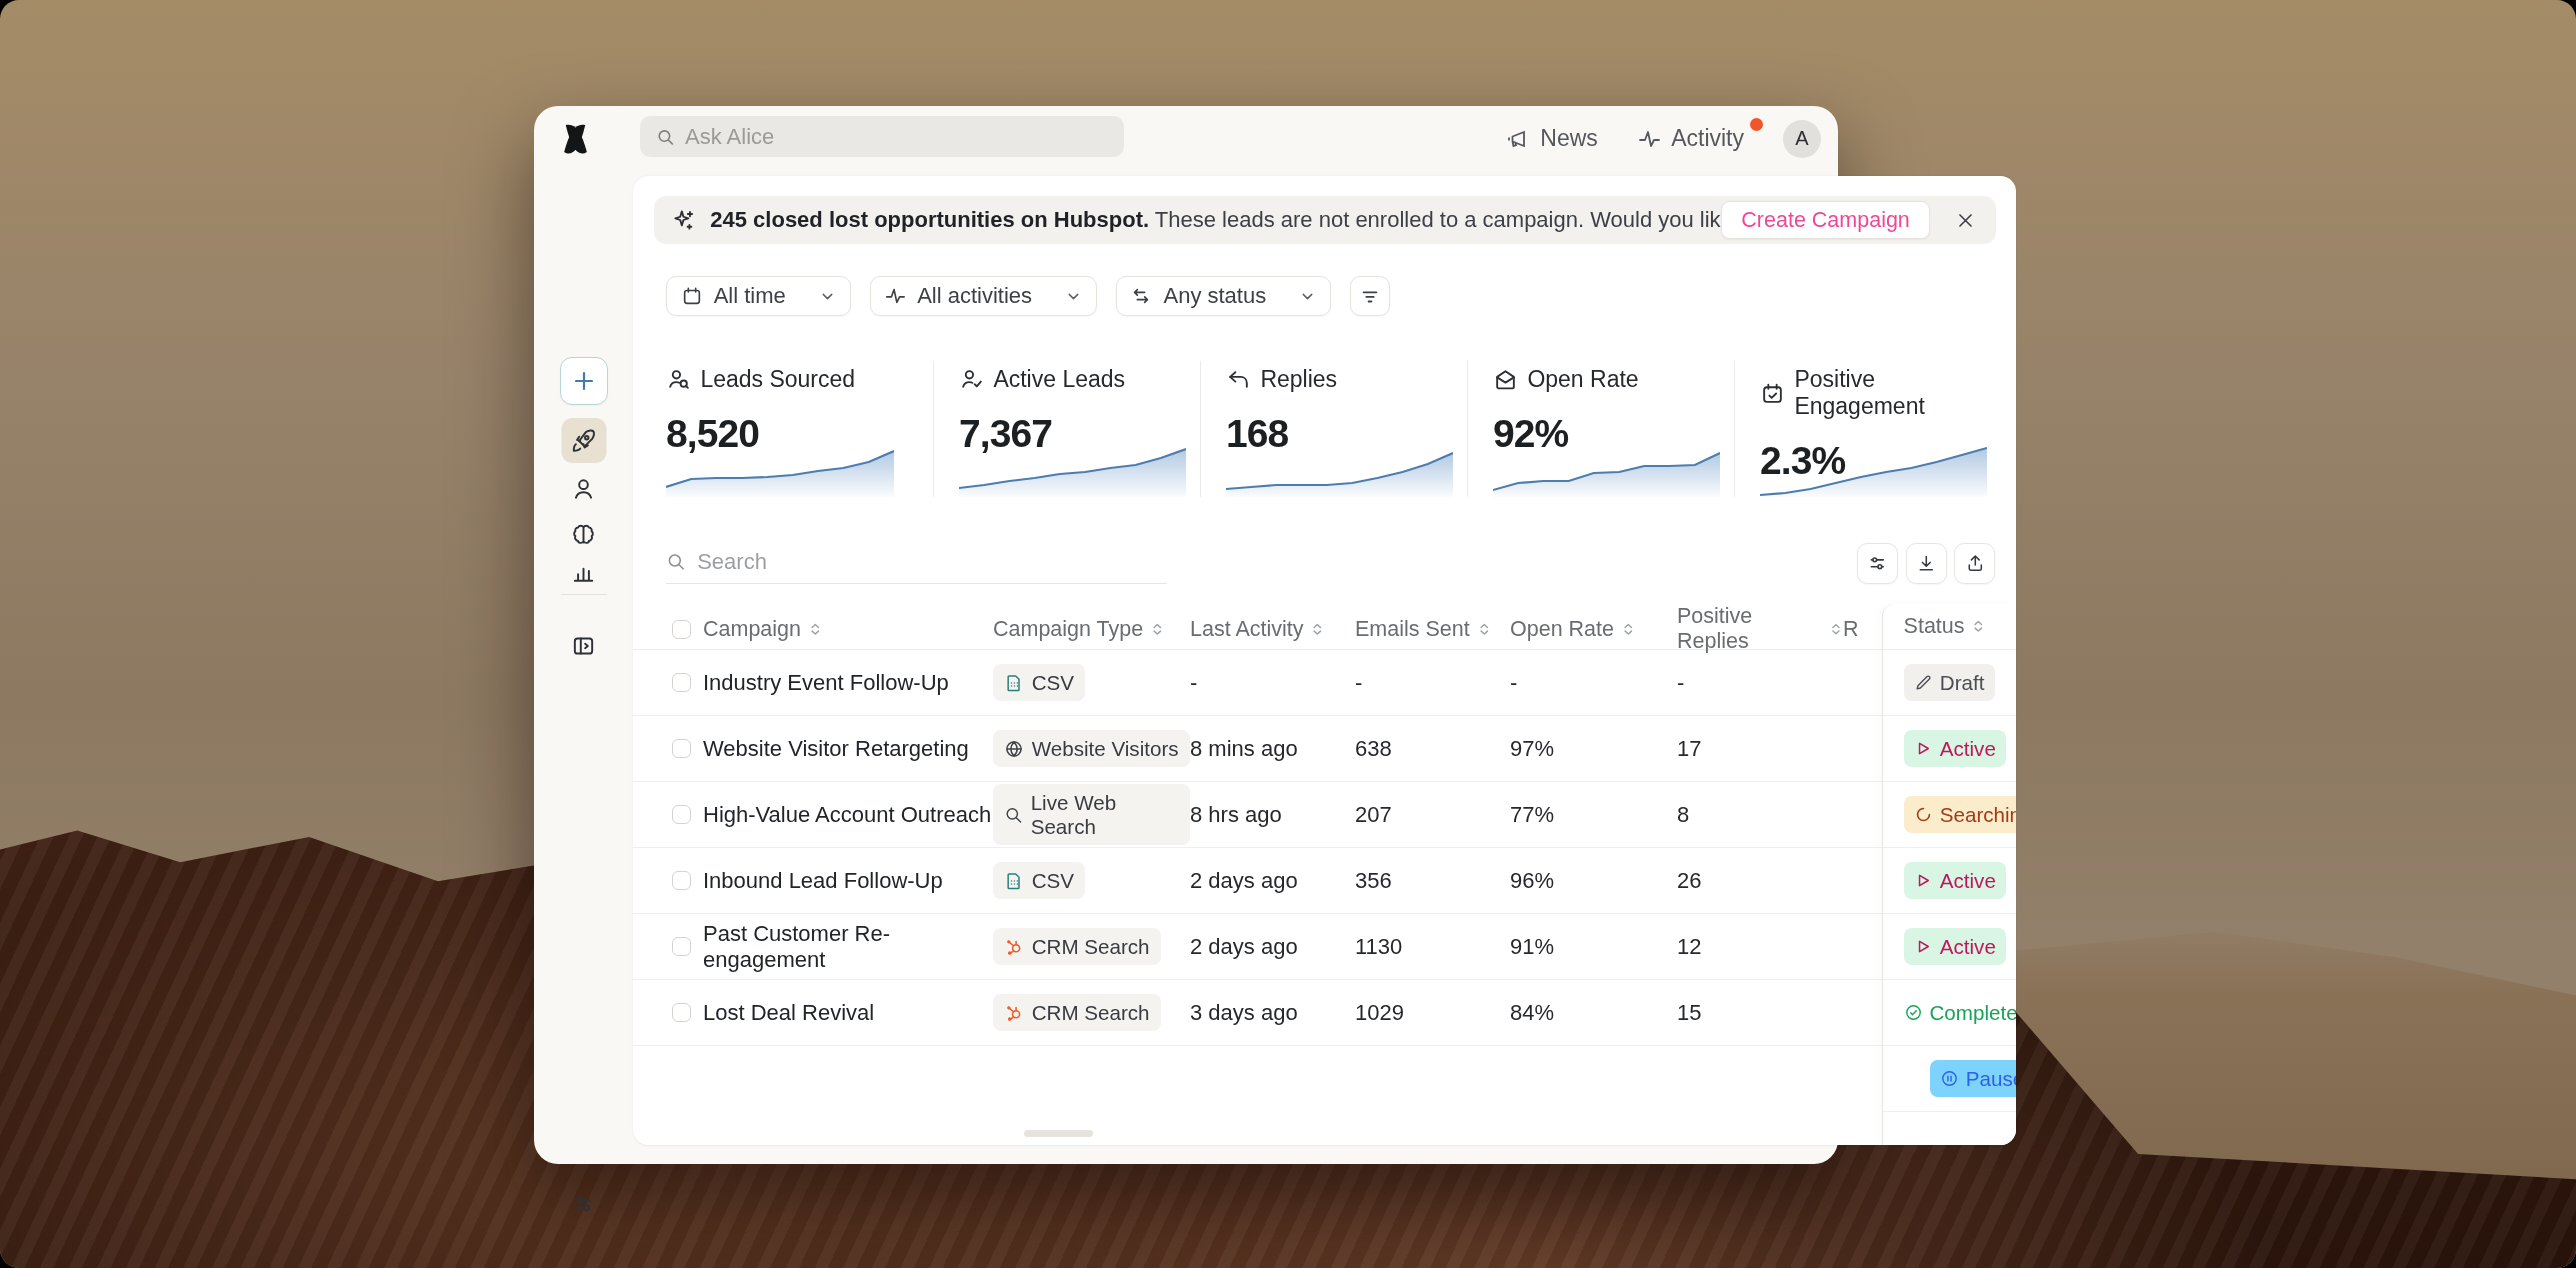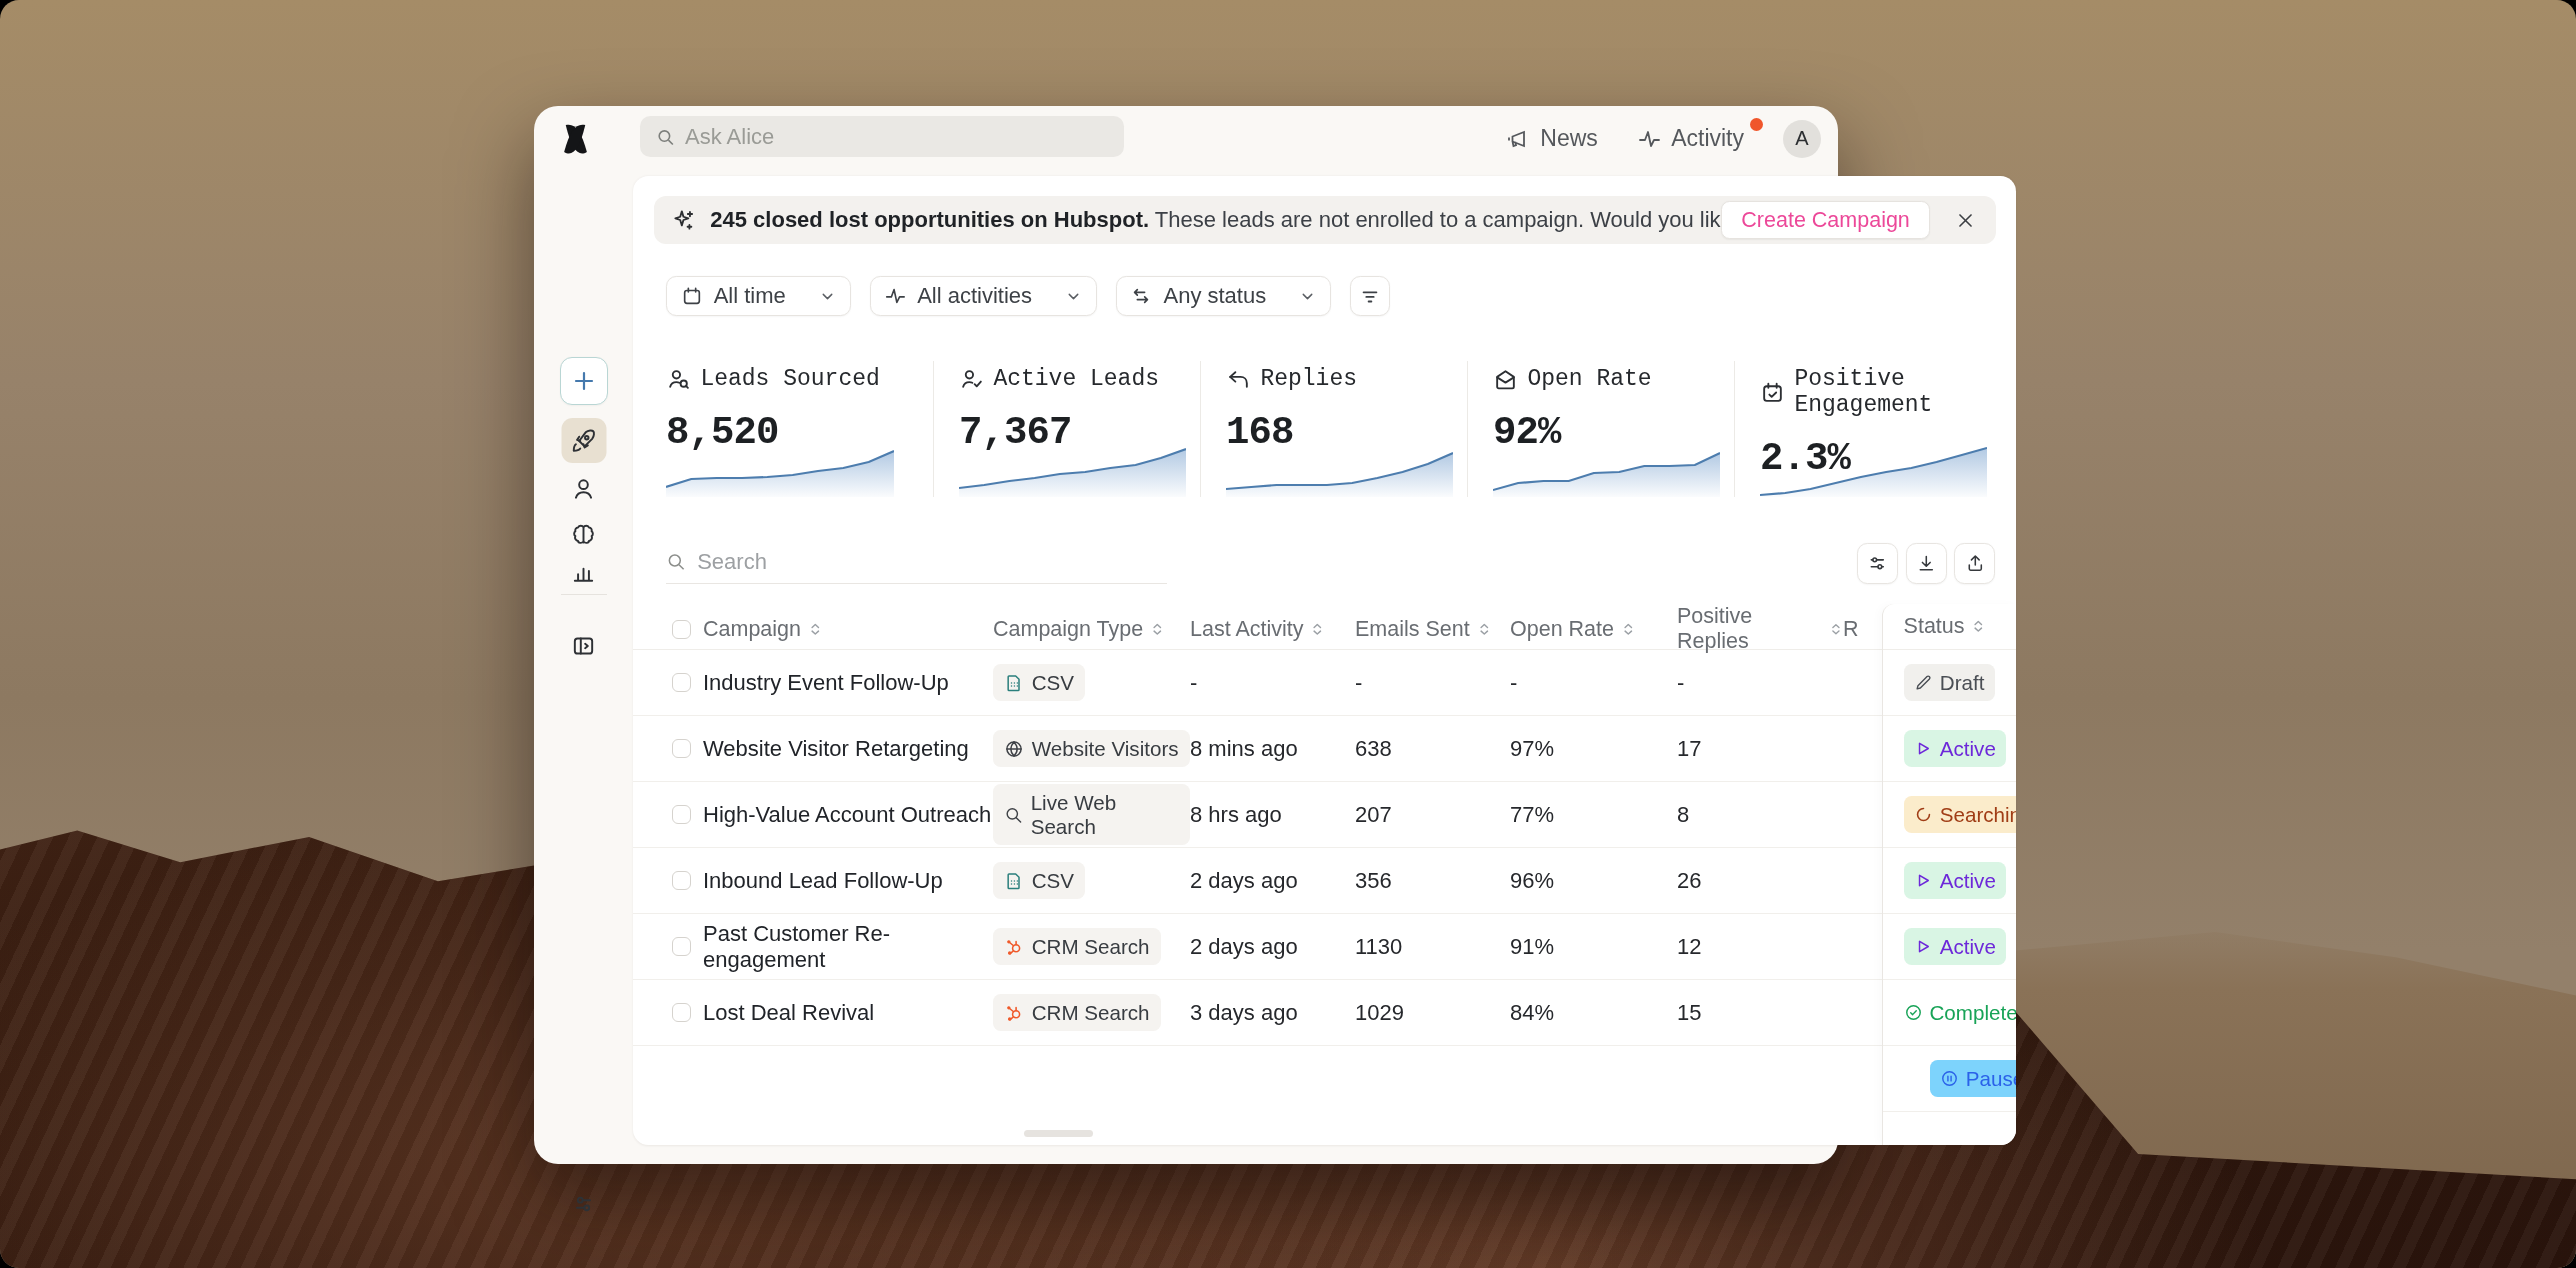--- a/index.html
+++ b/index.html
@@ -82,21 +82,21 @@
   .filters { position:absolute; left:33px; top:100px; display:flex; gap:19px; }
   .filter-btn { height:40px; background:#fff; border:0.9px solid #e7e4e0; border-radius:10.3px; padding:0 13.7px;
                 display:flex; align-items:center; gap:11px; font-size:22px; color:#3d4146; cursor:pointer;
                 box-shadow:0 0.9px 1.7px rgba(0,0,0,.04); }
   .filter-btn svg.fic { width:22px; height:22px; stroke:#3d4146; }
   .filter-btn svg.chv { width:17px; height:17px; stroke:#5a5e63; margin-left:22px; }
   .filter-btn.iconic { width:40px; padding:0; justify-content:center; }
   .filter-btn.iconic svg.fic { margin:0; }
 
   
-  .stats { position:absolute; left:33px; top:185px; width:1335px; height:136px; display:flex;font-family:Liberation Mono, monospace; }
+  .stats { position:absolute; left:33px; top:185px; width:1335px; height:136px; display:flex; }
   .stat { position:relative; width:267px; height:100%; }
   .stat + .stat { border-left:0.9px solid #eceae6; padding-left:25px; }
   .stat-top { display:flex; align-items:center; gap:9.4px; font-size:23px; font-weight:500; color:#26292d; margin-top:5.2px; }
   .stat-top svg { width:25px; height:25px; stroke:#2c2f33; flex:0 0 auto; }
   .stat-value { margin-top:19px; font-size:39px; font-weight:700; letter-spacing:-0.9px; color:#1d2023; }
   .spark { position:absolute; left:0; bottom:0; width:calc(100% - 39px); height:50px; display:block; }
   .stat + .stat .spark { left:25px; }
 
   
   .tsearch { position:absolute; left:33px; top:365px; width:501px; height:43px; border-bottom:0.9px solid #e9e6e2;
@@ -126,21 +126,21 @@
 
   
   .status-col { position:absolute; right:0; top:428px; bottom:0; width:134px; background:#fff;
                 border-left:0.9px solid #e9e6e2; border-top-left-radius:12px; box-shadow:-3.4px 0 8.6px rgba(0,0,0,.02); }
   .status-col .thead { display:flex; align-items:center; padding-left:20.6px; }
   .scell { height:66px; border-bottom:0.9px solid #f1efeb; display:flex; align-items:center; padding-left:20.6px; }
   .status { display:inline-flex; align-items:center; gap:6.9px; border-radius:7.7px; padding:6.9px 10.3px;
             font-size:20.6px; font-weight:500; white-space:nowrap; }
   .status svg { width:19px; height:19px; }
   .st-draft     { background:#f1f0ed; color:#4a4e54; }
-  .st-active    { background:#d9f5e4; color:#6d28d9; }
+  .st-active    { background:#d9f5e4; color:#be185d; }
   .st-searching { background:#fbeccb; color:#a03d16; }
   .st-complete  { background:transparent; color:#18a357; padding-left:0; }
   .st-paused    { background:#7dd3fc; color:#2b62e9;margin-left:26px; }
   .status svg * { stroke:currentColor; }
 
   .hscroll-thumb { position:absolute; left:391px; bottom:7.7px; width:69px; height:7.7px; border-radius:4.3px; background:#e6e3df; }
 </style>
 </head>
 <body>
 

